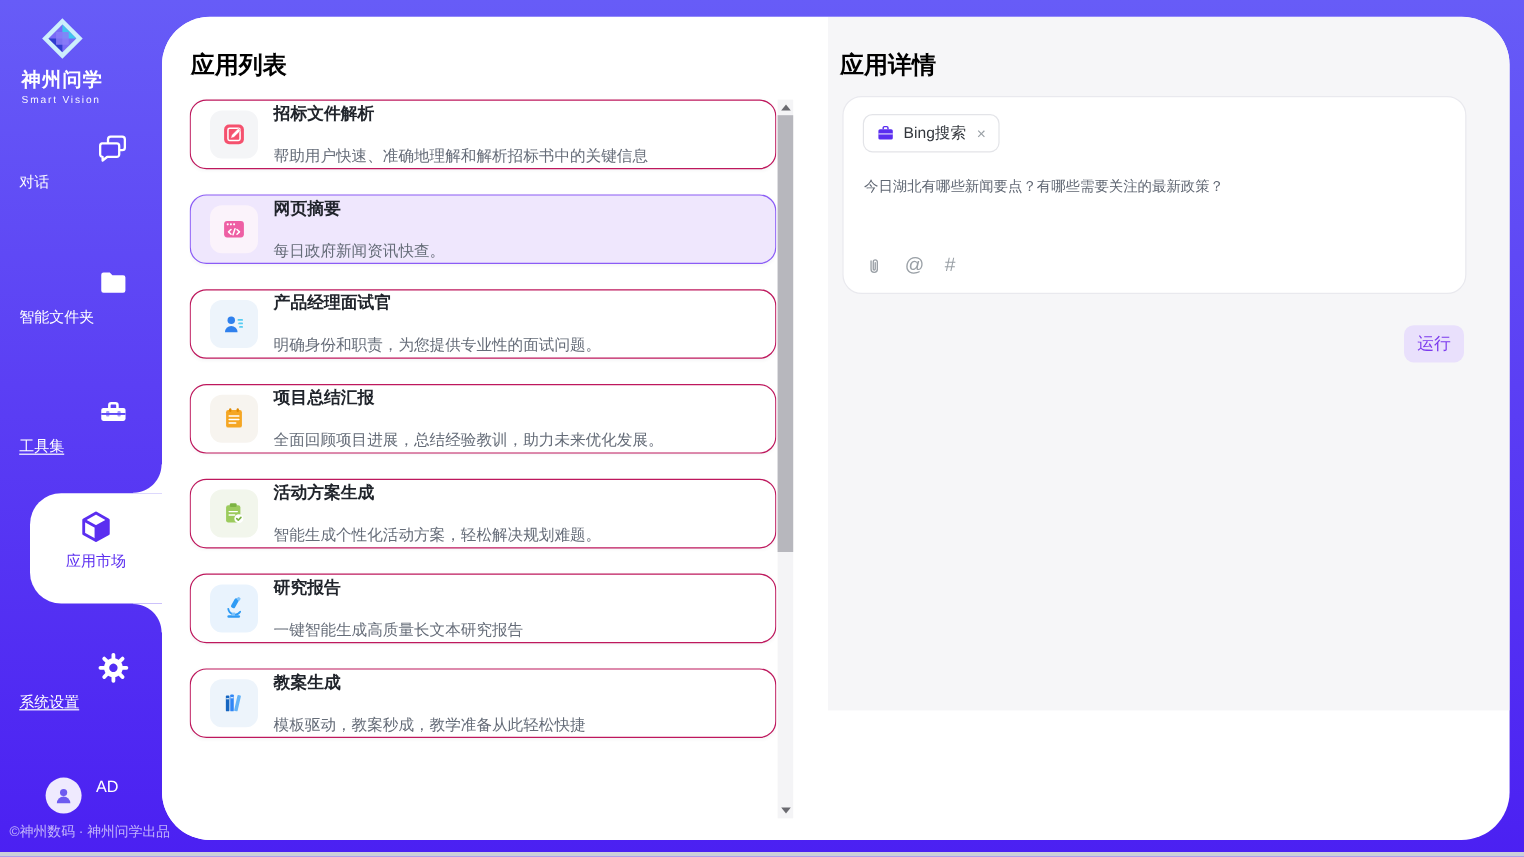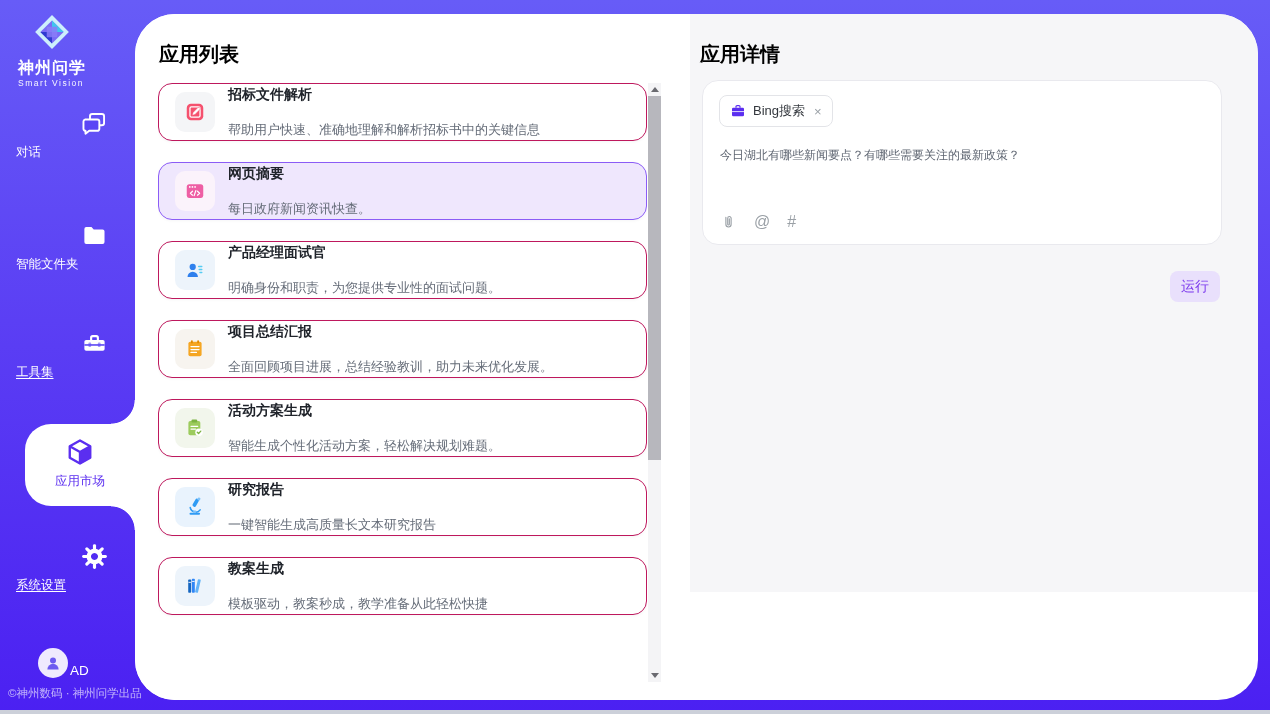--- a/index.html
+++ b/index.html
@@ -12,29 +12,29 @@
   
   .sidebar { position:absolute; left:0; top:0; width:135px; height:714px; }
   .brand { position:absolute; left:18px; top:13px; display:flex; align-items:center; gap:8px;flex-direction:column; }
   .brand-txt { color:#fff; line-height:1.1; }
   .brand-name { font-size:16px; font-weight:700; letter-spacing:1px; }
   .brand-sub { font-size:8.5px; letter-spacing:1.5px; opacity:.95; margin-top:2px; }
   .nav-item { position:absolute; left:16px; width:157px; text-align:left; color:#fff; cursor:pointer; }
   .nav-item svg { display:block; margin:0 auto 7px; }
   .nav-label { font-size:12.5px; }
   .nav-label.u { text-decoration:underline; text-underline-offset:2px; }
-  .nav-bubble { position:absolute; left:25px; right:0; top:424px; height:82px; background:#fff;
+  .nav-bubble { position:absolute; left:25px; right:0; top:411px; height:92px; background:#fff;
     border-radius:26px 0 0 26px; text-align:center; cursor:pointer; }
   .nav-bubble::before { content:""; position:absolute; right:0; top:-24px; width:24px; height:24px;
     background:radial-gradient(circle 24px at 0 0, rgba(0,0,0,0) 23.2px, #fff 24px); }
   .nav-bubble::after { content:""; position:absolute; right:0; bottom:-24px; width:24px; height:24px;
     background:radial-gradient(circle 24px at 0 100%, rgba(0,0,0,0) 23.2px, #fff 24px); }
   .nav-bubble svg { display:block; margin:13px auto 6px; }
   .nav-bubble .nav-label { color:#5b2ef0; }
-  .user-row { position:absolute; left:38px; top:648px; display:flex; align-items:flex-end; gap:2px; cursor:pointer; }
+  .user-row { position:absolute; left:38px; top:648px; display:flex; align-items:flex-start; gap:12px; cursor:pointer; }
   .avatar { width:30px; height:30px; border-radius:50%; background:#efeafe; display:flex;
     align-items:center; justify-content:center; }
   .user-name { color:#fff; font-size:13.5px; }
   .side-footer { position:absolute; left:8px; top:686px; color:rgba(255,255,255,.65); font-size:11.5px; white-space:nowrap; }
 
   
   .sheet { position:absolute; left:135px; top:14px; width:1123px; height:686px;
     border-radius:40px; background:#fff; overflow:hidden; }
   .panel-title { position:absolute; top:27px; font-size:20px; font-weight:700; color:#000000; }
 

